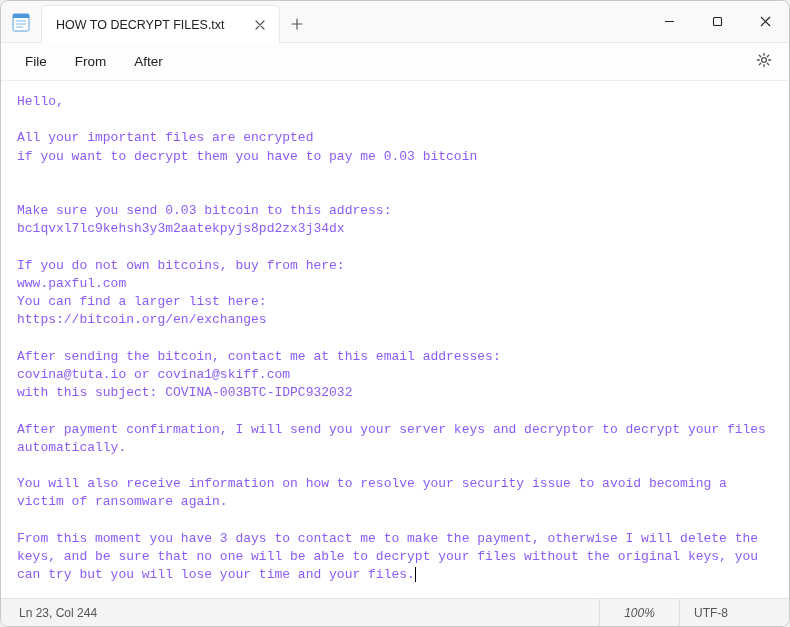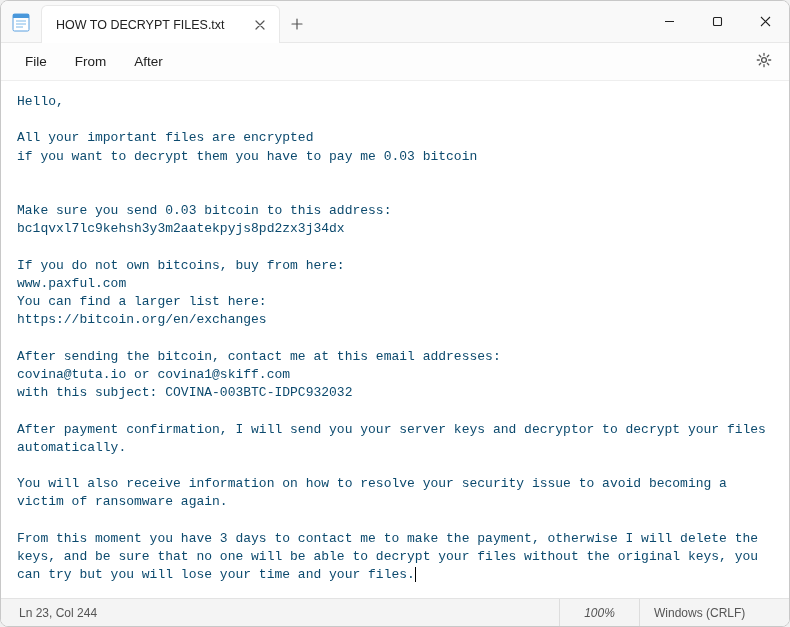--- a/index.html
+++ b/index.html
@@ -116,21 +116,21 @@
   justify-content: center;
   cursor: pointer;
   color: #555;
 }
 .content {
   flex: 1;
   padding: 12px 16px;
   font-family: Consolas, "Courier New", monospace;
   font-size: 13px;
   line-height: 18.2px;
-  color: #0c4a6e;
+  color: #8b5cf6;
   white-space: pre-wrap;
   overflow: hidden;
   position: relative;
 }
 .statusbar {
   height: 28px;
   background: #f4f4f4;
   border-top: 1px solid #e3e3e3;
   display: flex;
   align-items: center;
@@ -244,16 +244,16 @@
 
 After payment confirmation, I will send you your server keys and decryptor to decrypt your files automatically.
 
 You will also receive information on how to resolve your security issue to avoid becoming a victim of ransomware again.
 
 From this moment you have 3 days to contact me to make the payment, otherwise I will delete the keys, and be sure that no one will be able to decrypt your files without the original keys, you can try but you will lose your time and your files.</span><span class="caret"></span></div>
 
   <div class="statusbar">
     <div class="status-cell first">Ln 23, Col 244</div>
     <div class="status-cell zoom">100%</div>
-    <div class="status-cell eol">Windows (CRLF)</div>
+    <div class="status-cell enc">UTF-8</div>
   </div>
 
 </div>
 
 </body></html>

